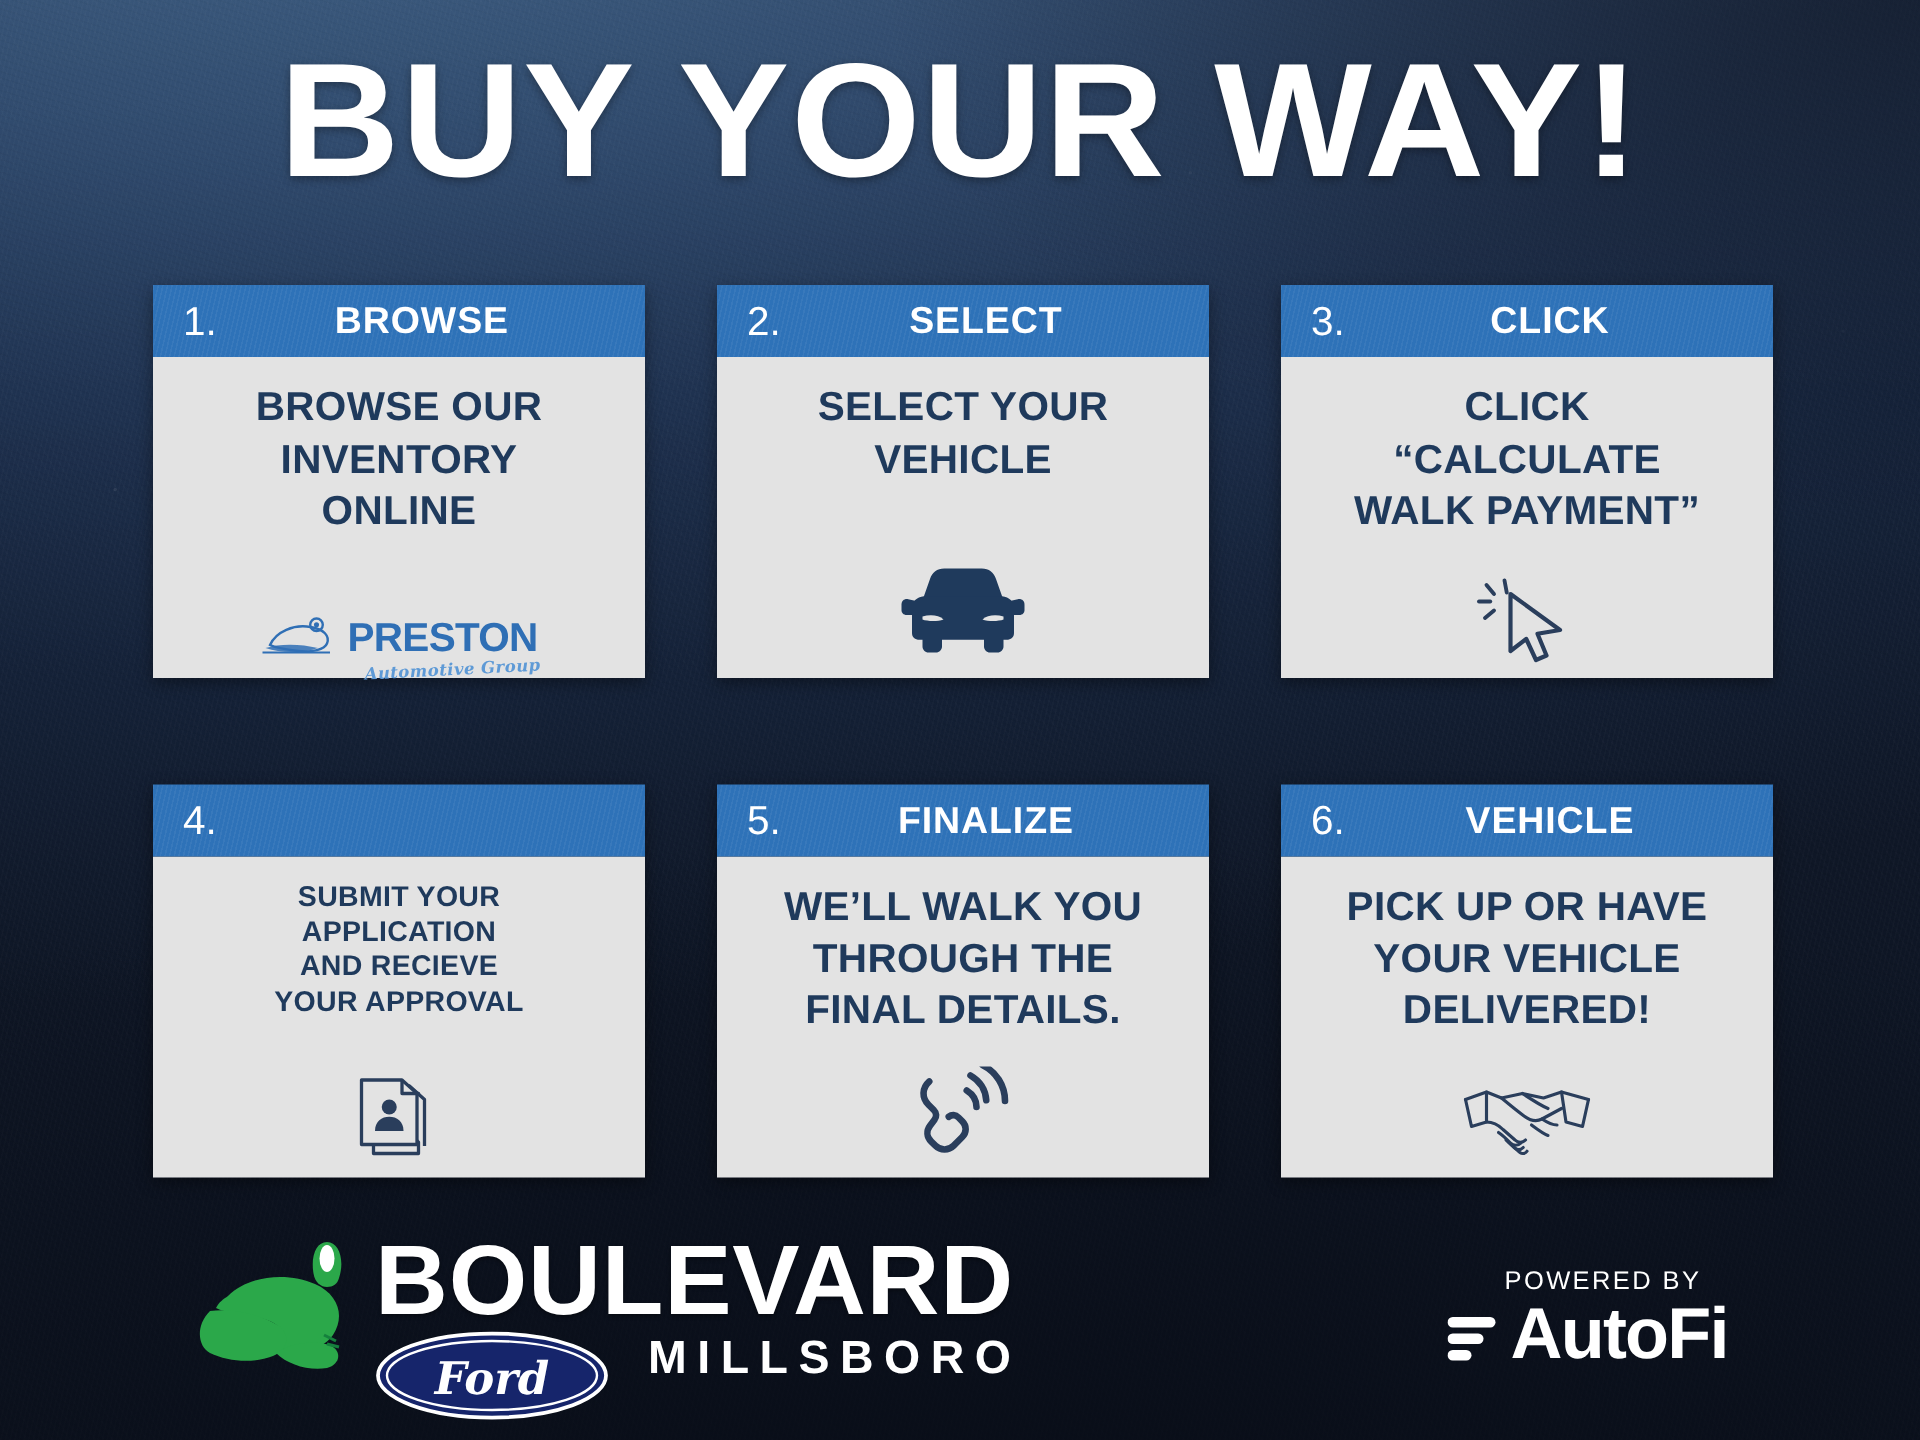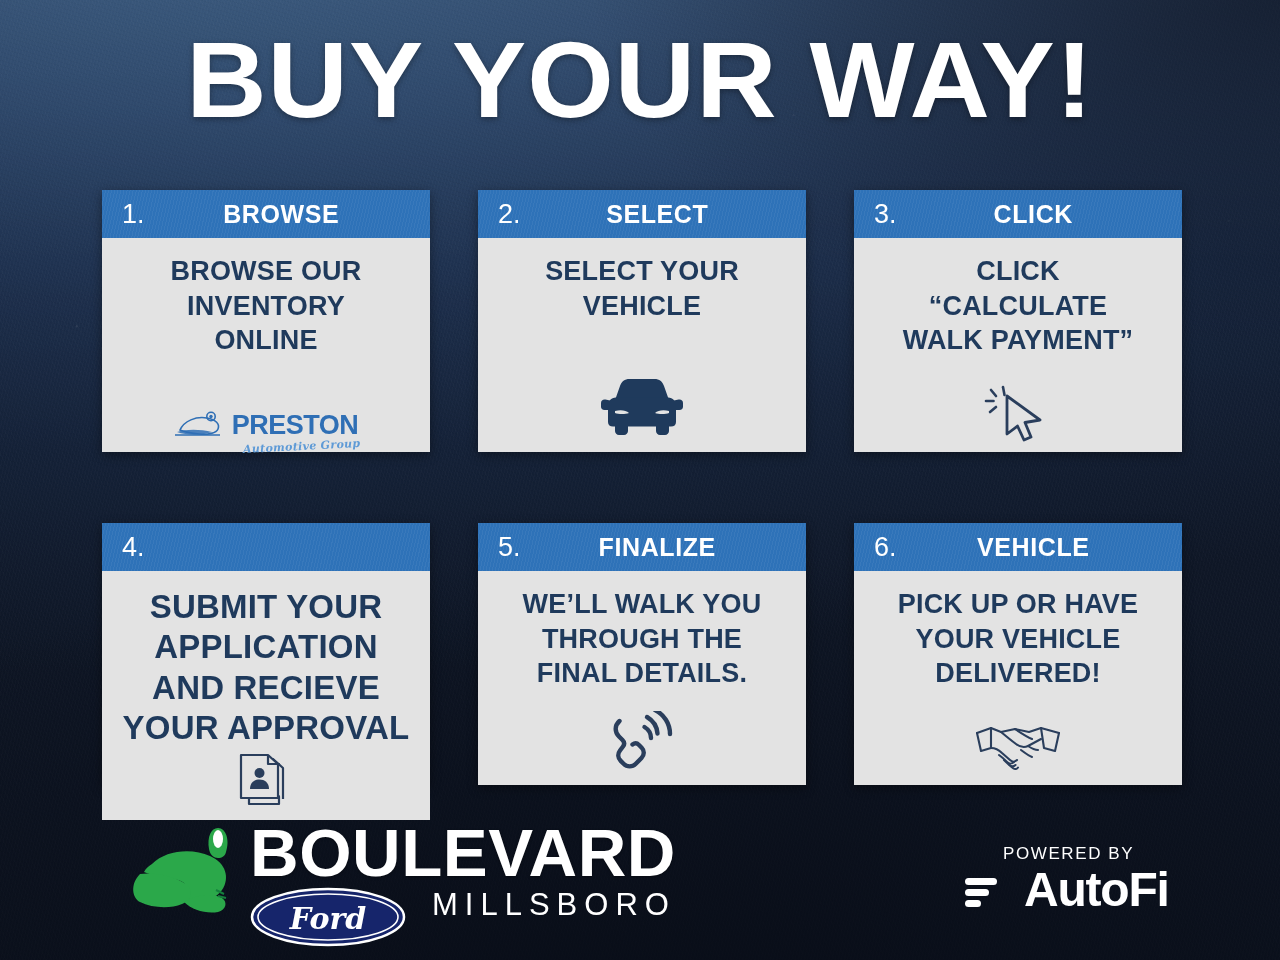--- a/index.html
+++ b/index.html
@@ -117,21 +117,21 @@
     letter-spacing:.2px;
   }
   .card-icon {
     flex:1;
     display:flex; align-items:flex-end; justify-content:center;
     width:100%;
     padding-top:4px;
   }
 
   
-  .card.tight .card-text { line-height:1.22; font-size:33px; }
+  .card.tight .card-text { line-height:1.22; font-size:19px; }
 
   
   .preston { display:flex; align-items:center; gap:4px; }
   .preston .word {
     font-size:27px; font-weight:700; letter-spacing:-.5px;
     color:#2F6FB5; line-height:1;
     position:relative;
   }
   .preston .sub {
     position:absolute; right:-2px; bottom:-13px;
@@ -146,29 +146,29 @@
   .footer { position:absolute; left:0; top:810px; width:1280px; height:150px;margin-left:20px; }
   .blvd { position:absolute; left:110px; top:12px; display:flex; align-items:flex-start; }
   .blvd-text { margin-left:8px; }
   .blvd-word {
     color:#FFFFFF; font-weight:700; font-size:66px; line-height:.95;
     letter-spacing:.5px; transform:scaleX(1.02); transform-origin:left center;
     text-shadow:0 1px 3px rgba(0,0,0,.4);
   }
   .blvd-row2 { display:flex; align-items:flex-start; gap:26px; margin-top:2px; }
   .millsboro {
-    color:#FFFFFF; font-size:31px; font-weight:400; letter-spacing:7px;
+    color:#FFFFFF; font-size:31px; font-weight:700; letter-spacing:7px;
   }
 
   .autofi { position:absolute; left:945px; top:34px; }
   .powered {
     color:#FFFFFF; font-size:17px; font-weight:400; letter-spacing:1.6px;
     margin-left:38px; margin-bottom:2px;
   }
-  .autofi-row { display:flex; align-items:center; gap:25px; }
+  .autofi-row { display:flex; align-items:center; gap:8px; }
   .autofi-word {
     color:#FFFFFF; font-size:48px; font-weight:700; letter-spacing:-1.2px; line-height:1;
   }
 </style>
 </head>
 <body>
 
 <div id="bg">
   <div class="base"></div>
   <div class="grain"></div>

